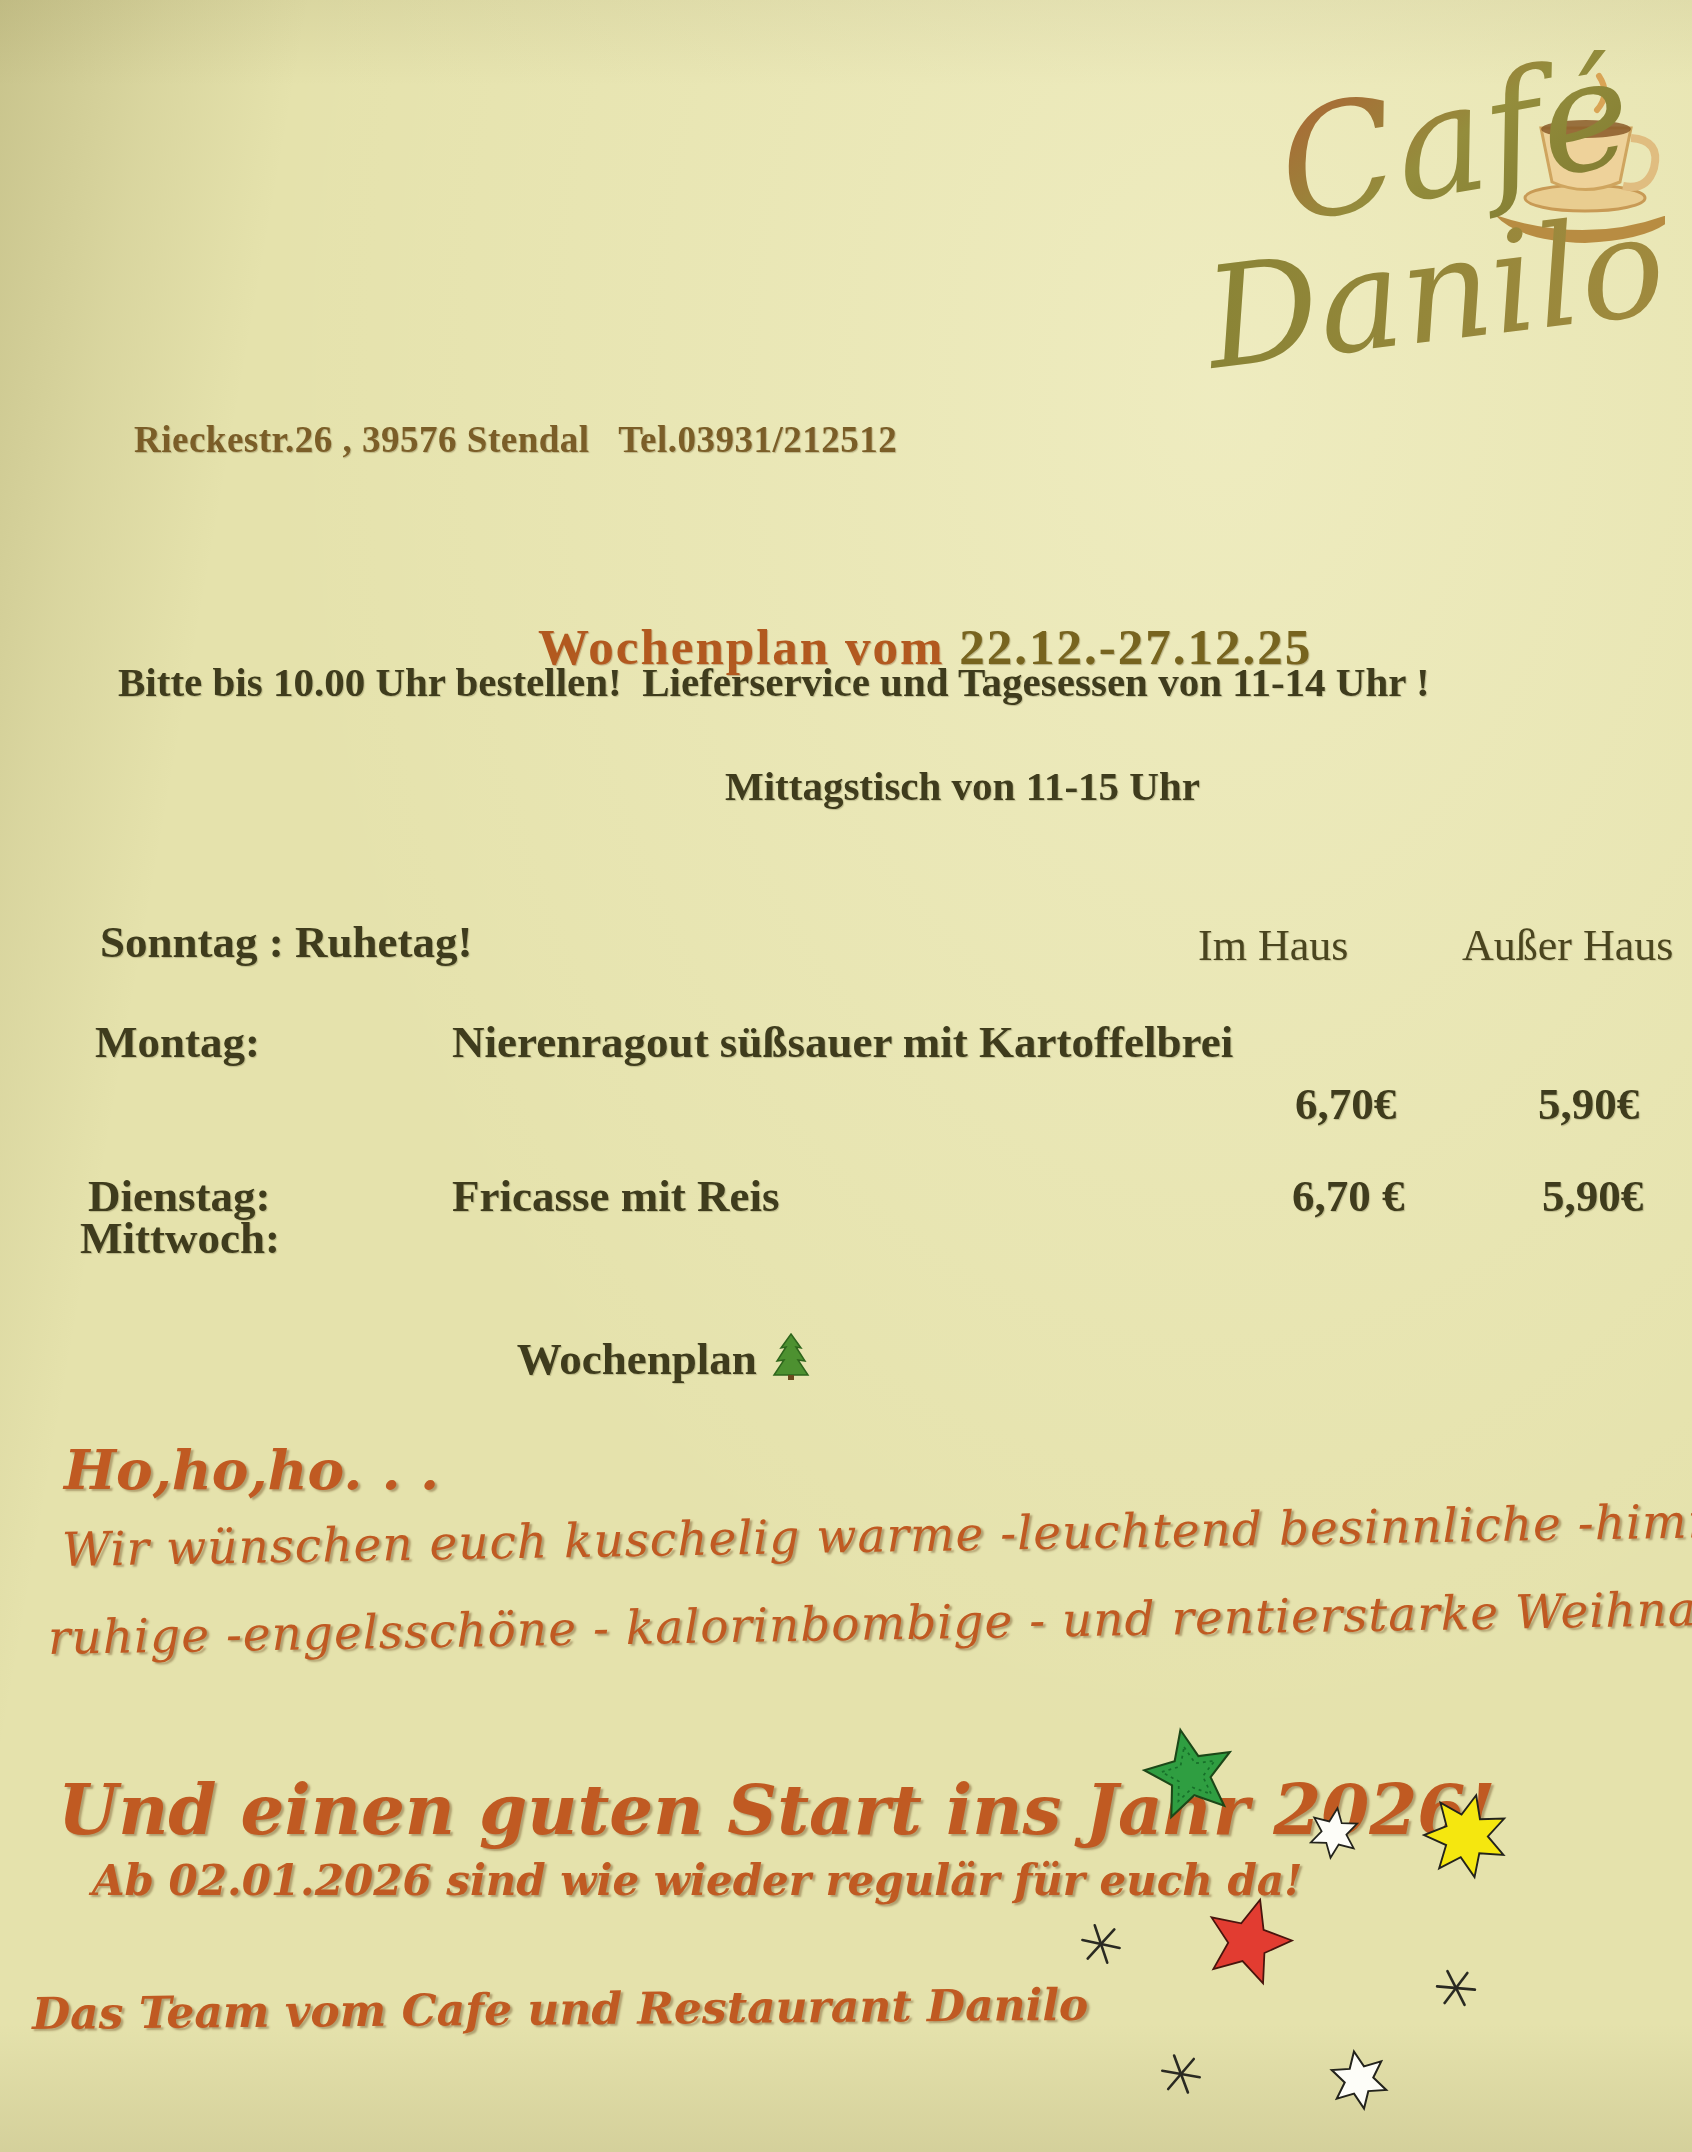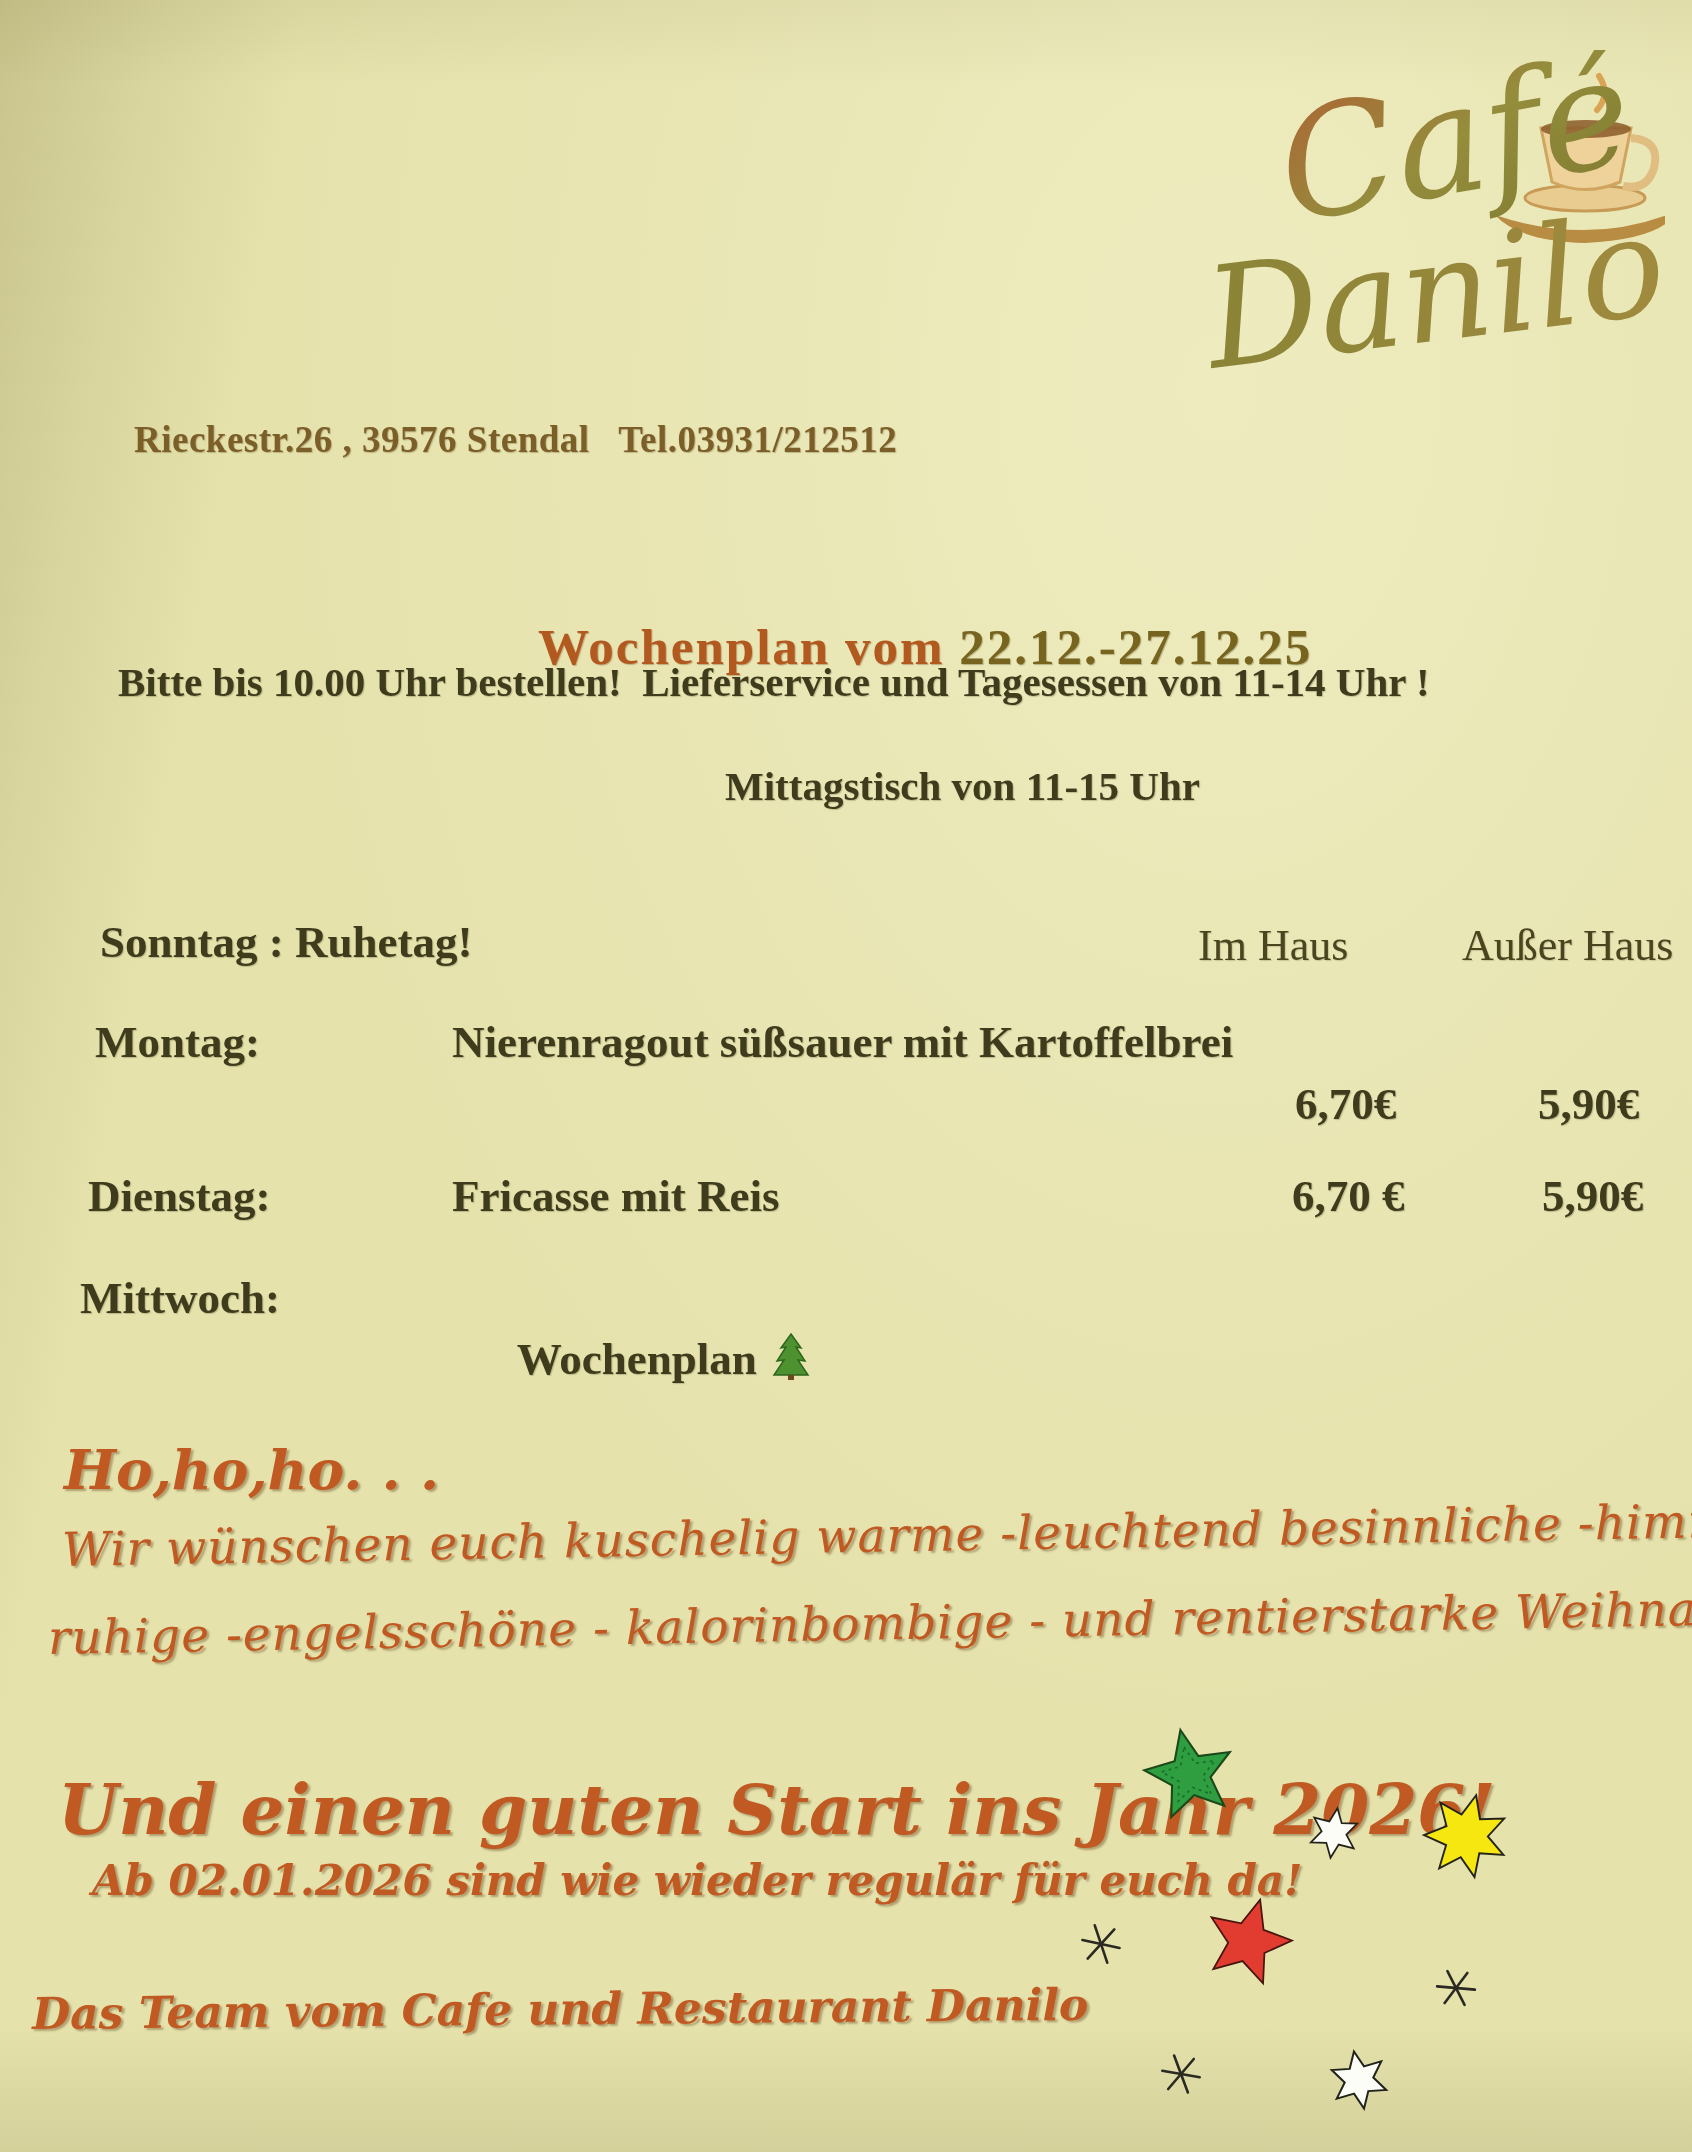--- a/index.html
+++ b/index.html
@@ -88,21 +88,21 @@
   </div>
 
   <div>
     <div class="t serif-b day" style="left:88px;  top:1172px;">Dienstag:</div>
     <div class="t serif-b day" style="left:452px; top:1172px;">Fricasse mit Reis</div>
     <div class="t serif-b price" style="left:1292px; top:1172px;">6,70 €</div>
     <div class="t serif-b price" style="left:1542px; top:1172px;">5,90€</div>
   </div>
 
   <div>
-    <div class="t serif-b day" style="left:80px; top:1274px;">Mittwoch:</div>
+    <div class="t serif-b day" style="left:80px; top:1214px;">Mittwoch:</div>
     <div class="t serif-b day" style="left:450px; top:1282px;">
       <span>Wochenplan</span><svg class="treeicon" width="40" height="48" viewBox="0 0 40 48">
         <polygon points="20,2 30,16 25,15 34,29 27,28 37,43 3,43 13,28 6,29 15,15 10,16" fill="#4d9130" stroke="#2e661c" stroke-width="1.5"></polygon>
         <rect x="17" y="43" width="6" height="5" fill="#6b4a1e"></rect>
       </svg>
     </div>
   </div>
 
   <div class="t script hohoho" style="left:64px; top:1440px;">Ho,ho,ho. . .</div>
   <div class="t script wish" style="left:62px; top:1524px;">Wir wünschen euch kuschelig warme -leuchtend besinnliche -himmlisch</div>

